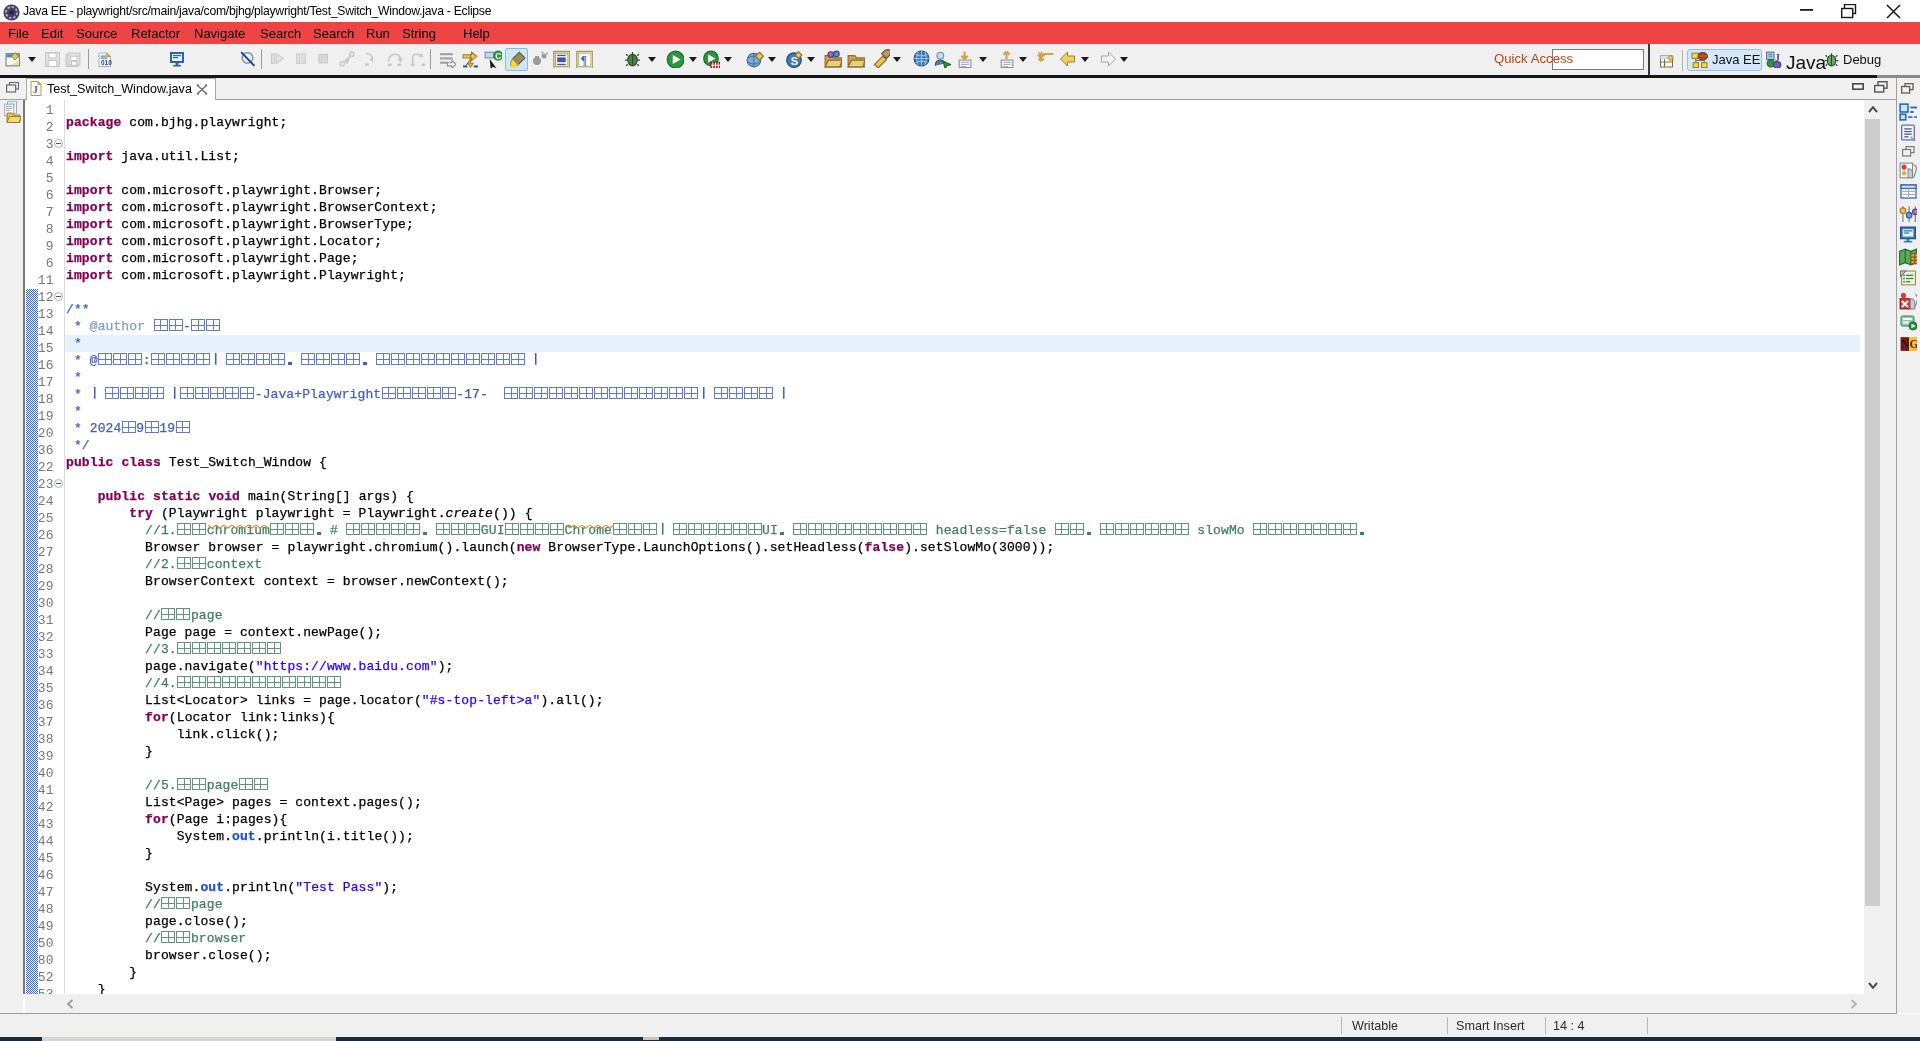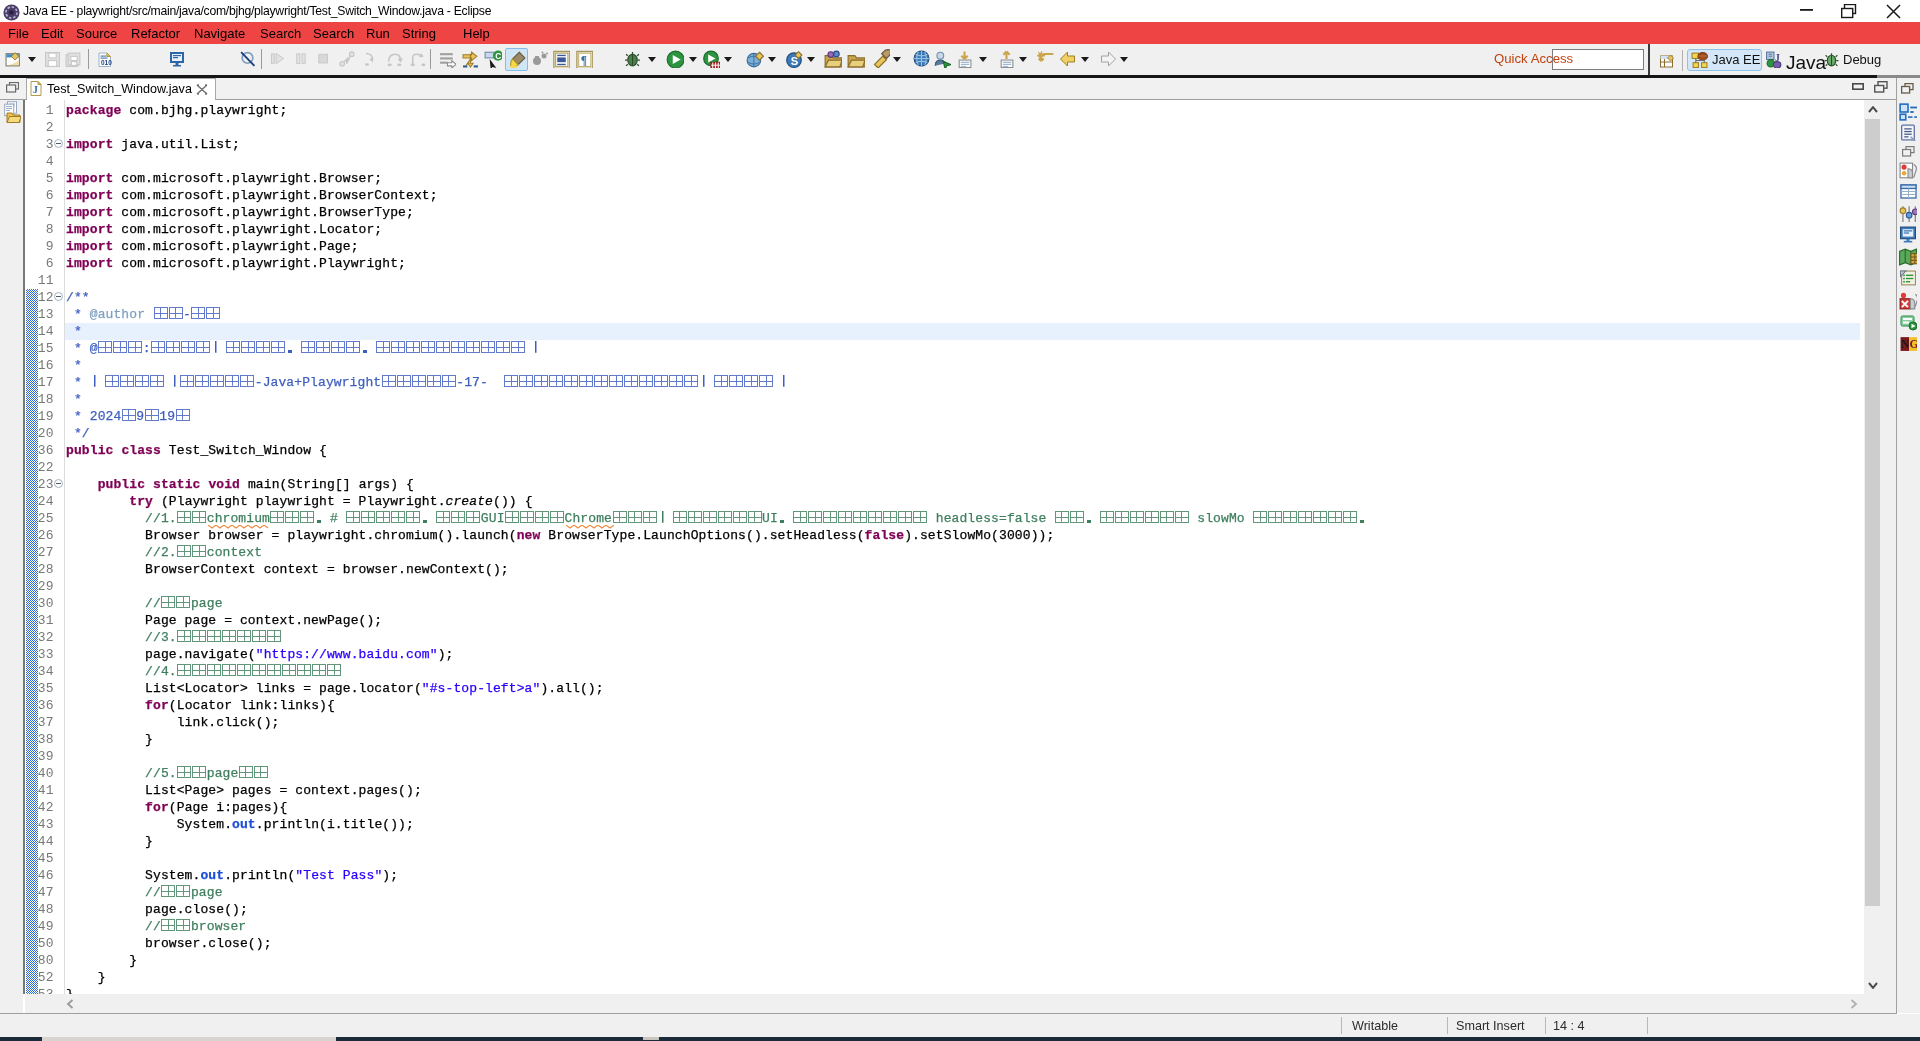--- a/index.html
+++ b/index.html
@@ -18,21 +18,21 @@
  border:1px solid #a8a8a8;border-bottom:none}
 
 #lstrip{left:0;top:100px;width:23px;height:913px;background:#f0f0f0}
 #lborder{left:23px;top:100px;width:2px;height:894px;background:#787878}
 #ruler{left:25px;top:100px;width:39px;height:894px;background:#fff}
 #qdiff{left:25.5px;top:288.8px;width:12.5px;height:705.2px;
  background:repeating-conic-gradient(#2e6ed2 0 25%,#ffffff 0 50%);background-size:2px 2px}
 #foldline{left:63.5px;top:100px;width:1px;height:894px;background:#dcdcdc}
 #nums{left:22px;top:101.8px;width:31.6px;text-align:right;font:13px "Liberation Mono",monospace;
  letter-spacing:.105px;line-height:17px;color:#787878}
-#codewrap{left:64.5px;top:100px;width:1811px;height:894px;background:#fff;overflow:hidden}
+#codewrap{left:64.5px;top:112px;width:1811px;height:894px;background:#fff;overflow:hidden}
 #hl14{left:0;top:222.8px;width:1795px;height:17px;background:#e7f1fd}
 #code{position:absolute;left:1.5px;top:1.8px;font:13px "Liberation Mono",monospace;-webkit-text-stroke:.25px;
  letter-spacing:.105px;line-height:17px;color:#000;white-space:pre}
 .cl{height:17px}
 .k{color:#7f0055;font-weight:bold}
 .s{color:#2a00ff}
 .c{color:#3f7f5f}
 .j{color:#3f5fbf}
 .t{color:#7f9fbf}
 .o{color:#1d4ed8;font-weight:bold}

